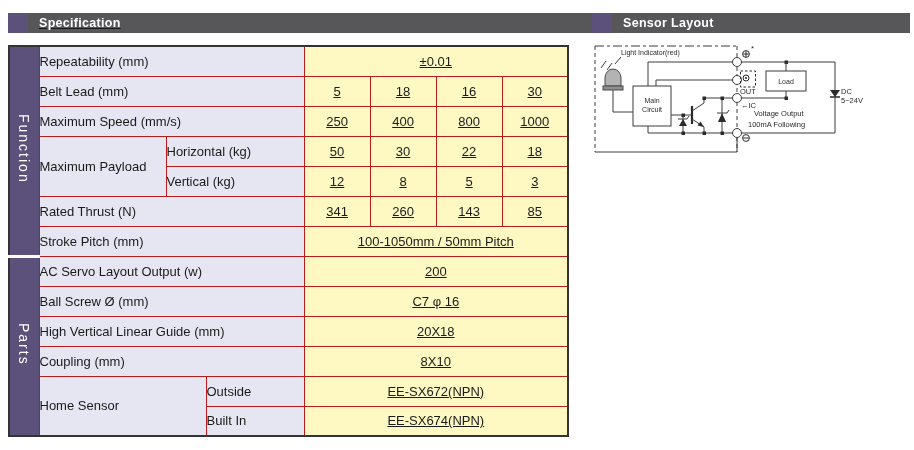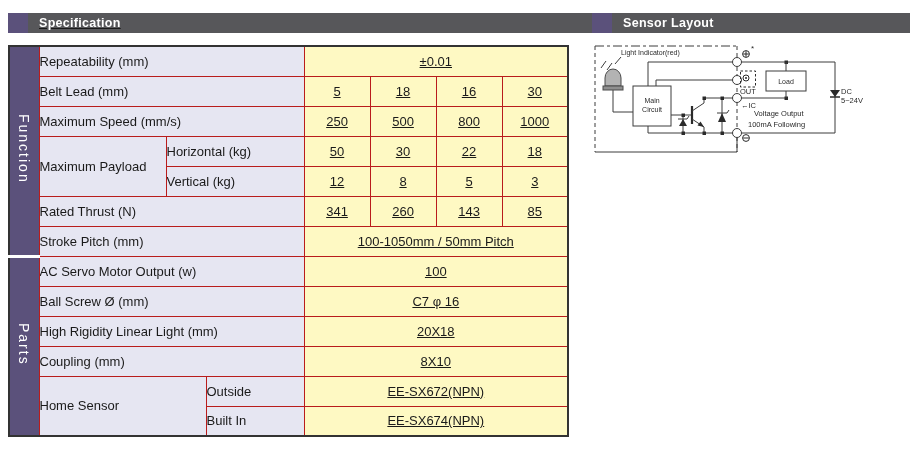--- a/index.html
+++ b/index.html
@@ -65,21 +65,21 @@
     <tr>
       <td class="lbl" colspan="3">Belt Lead (mm)</td>
       <td class="val">5</td>
       <td class="val">18</td>
       <td class="val">16</td>
       <td class="val">30</td>
     </tr>
     <tr>
       <td class="lbl" colspan="3">Maximum Speed (mm/s)</td>
       <td class="val">250</td>
-      <td class="val">500</td>
+      <td class="val">400</td>
       <td class="val">800</td>
       <td class="val">1000</td>
     </tr>
     <tr>
       <td class="lbl" rowspan="2">Maximum Payload</td>
       <td class="lbl" colspan="2">Horizontal (kg)</td>
       <td class="val">50</td>
       <td class="val">30</td>
       <td class="val">22</td>
       <td class="val">18</td>
@@ -99,29 +99,29 @@
       <td class="val">85</td>
     </tr>
     <tr>
       <td class="lbl" colspan="3">Stroke Pitch (mm)</td>
       <td class="val" colspan="4">100-1050mm / 50mm Pitch</td>
     </tr>
     <tr>
       <td class="purple parts" rowspan="6">
         <span class="vtext">Parts</span>
       </td>
-      <td class="lbl" colspan="3">AC Servo Motor Output (w)</td>
-      <td class="val" colspan="4">100</td>
+      <td class="lbl" colspan="3">AC Servo Layout Output (w)</td>
+      <td class="val" colspan="4">200</td>
     </tr>
     <tr>
       <td class="lbl" colspan="3">Ball Screw Ø (mm)</td>
       <td class="val" colspan="4">C7 φ 16</td>
     </tr>
     <tr>
-      <td class="lbl" colspan="3">High Rigidity Linear Light (mm)</td>
+      <td class="lbl" colspan="3">High Vertical Linear Guide (mm)</td>
       <td class="val" colspan="4">20X18</td>
     </tr>
     <tr>
       <td class="lbl" colspan="3">Coupling (mm)</td>
       <td class="val" colspan="4">8X10</td>
     </tr>
     <tr>
       <td class="lbl" rowspan="2" colspan="2">Home Sensor</td>
       <td class="lbl">Outside</td>
       <td class="val" colspan="4">EE-SX672(NPN)</td>

